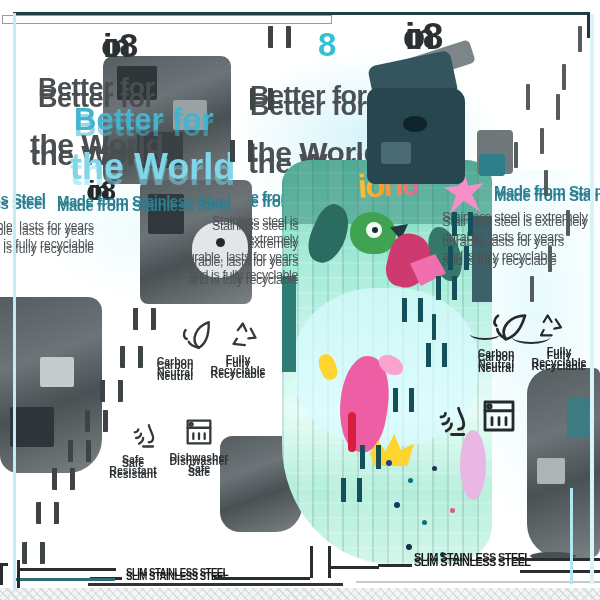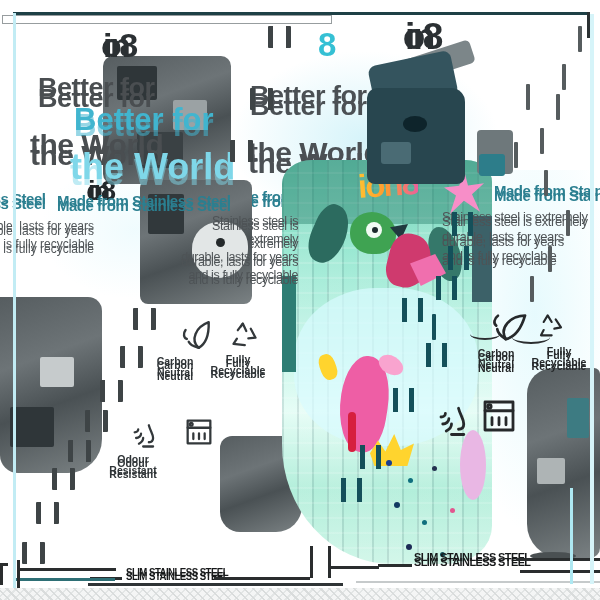--- a/index.html
+++ b/index.html
@@ -153,21 +153,22 @@
       <path d="M4 8c1.5 0 2.5-1 2.5-2"></path>
       <path d="M5 12c2 0 3.5-1.5 3.5-3"></path>
       <path d="M7 16c2-1 3-2.5 3-4"></path>
     </svg>
   <svg class="ic" viewBox="0 0 24 24" style="left:182px;top:414px;width:34px;height:36px;">
       <path d="M4 4h16v16H4z"></path>
       <path d="M4 9h16"></path>
       <path d="M8 13v4M12 13v4M16 13v4"></path>
       <circle cx="6.5" cy="6.5" r="1"></circle>
     </svg>
-  <div class="lbl g-up" style="left:102px;top:458px;width:62px;">Odour Resistant</div>
+  <div class="lbl g-up" style="left:102px;top:458px;width:62px;">Safe Resistant</div>
+  <div class="lbl g-up" style="left:164px;top:456px;width:70px;">Dishwasher Safe</div>
 
   <svg class="ic" viewBox="0 0 24 24" style="left:488px;top:306px;width:40px;height:40px;stroke:#26292b;transform:rotate(10deg);">
       <path d="M12 20c-5-6 0-14 9-16-1 9-4 14-9 16z"></path>
       <path d="M12 20c-2-1-5-2-6-5"></path>
       <path d="M5 7c-2 2-2 5 0 6"></path>
     </svg>
   <svg class="ic" viewBox="0 0 24 24" style="left:532px;top:310px;width:34px;height:32px;stroke:#26292b;">
       <path d="M8 9l3-5 3 5"></path>
       <path d="M17 7l4 6-5 1"></path>
       <path d="M14 19H6l2-4"></path>

